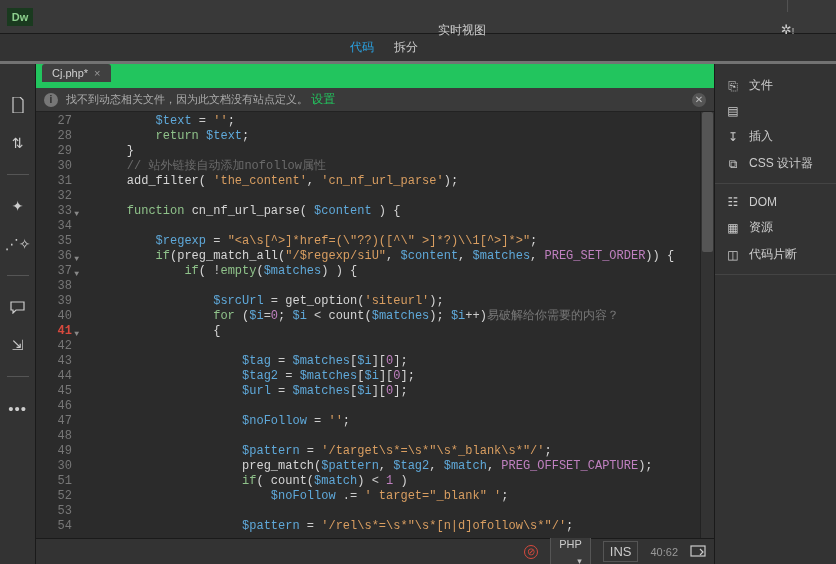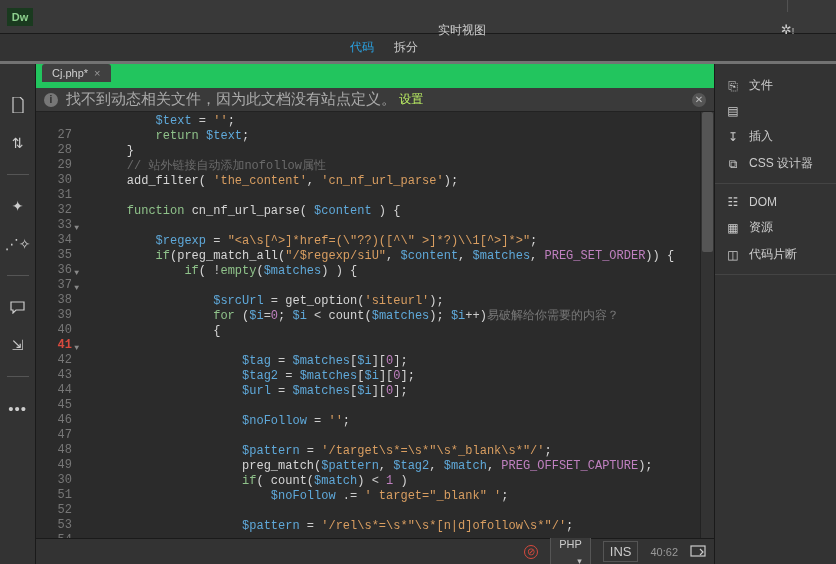--- a/index.html
+++ b/index.html
@@ -23,25 +23,25 @@
 .left-tools { width: 36px; background: #333333; display: flex; flex-direction: column; align-items: center; padding-top: 32px; gap: 20px; border-right: 1px solid #1a1a1a; }
 .left-tools .ticon { width: 18px; height: 18px; cursor: pointer; color: #ccc; display: flex; align-items: center; justify-content: center; font-size: 14px; }
 .left-tools .sep { height: 1px; width: 22px; background: #555; margin: 2px 0; }
 .left-tools .dots { font-size: 15px; letter-spacing: 1px; }
 .editor-col { flex: 1; display: flex; flex-direction: column; min-width: 0; }
 .tabbar { display: flex; align-items: flex-start; height: 24px; background: #22c55e; padding-left: 6px; }
 .tab { background: #404040; color: #d0d0d0; padding: 3px 10px; font-size: 11px; display: flex; align-items: center; gap: 6px; border-top-left-radius: 3px; border-top-right-radius: 3px; cursor: pointer; }
 .tab .tclose { color: #999; cursor: pointer; font-size: 11px; }
 .infobar { display: flex; align-items: center; background: #3a3a3a; height: 24px; padding: 0 8px; border-bottom: 1px solid #222; }
 .info-icon { width: 14px; height: 14px; border-radius: 50%; background: #777; color: #2b2b2b; font-size: 10px; display: flex; align-items: center; justify-content: center; margin-right: 8px; font-weight: bold; }
-.info-text { color: #aaa; font-size: 15px; }
-.info-link { color: #bef264; cursor: pointer; }
+.info-text { color: #aaa; font-size: 11px; }
+.info-link { color: #22c55e; cursor: pointer; }
 .info-close { margin-left: auto; width: 14px; height: 14px; border-radius: 50%; background: #555; color: #bbb; display: flex; align-items: center; justify-content: center; font-size: 10px; cursor: pointer; }
 .code-area { flex: 1; display: flex; background: #2b2b2b; overflow-y: auto; overflow-x: hidden; font-family: Consolas, "Courier New", monospace; font-size: 12px; line-height: 15px; position: relative; }
-.gutter { width: 44px; background: #2b2b2b; color: #777; text-align: right; padding: 16px 8px 0 0; user-select: none; }
+.gutter { width: 44px; background: #2b2b2b; color: #777; text-align: right; padding: 2px 8px 0 0; user-select: none; }
 .gutter .ln { height: 15px; position: relative; }
 .gutter .ln.err { color: #d74a3e; font-weight: bold; }
 .gutter .fold { position: absolute; right: -7px; top: 2px; font-size: 8px; color: #888; }
 .code-lines { flex: 1; padding: 2px 0 0 18px; color: #d6d6d6; white-space: pre; }
 .code-lines .line { height: 15px; }
 .kw { color: #8fc28a; }
 .str { color: #d99e61; }
 .var { color: #5fa9da; }
 .fn { color: #d6d6d6; }
 .cm { color: #6a6a6a; }

